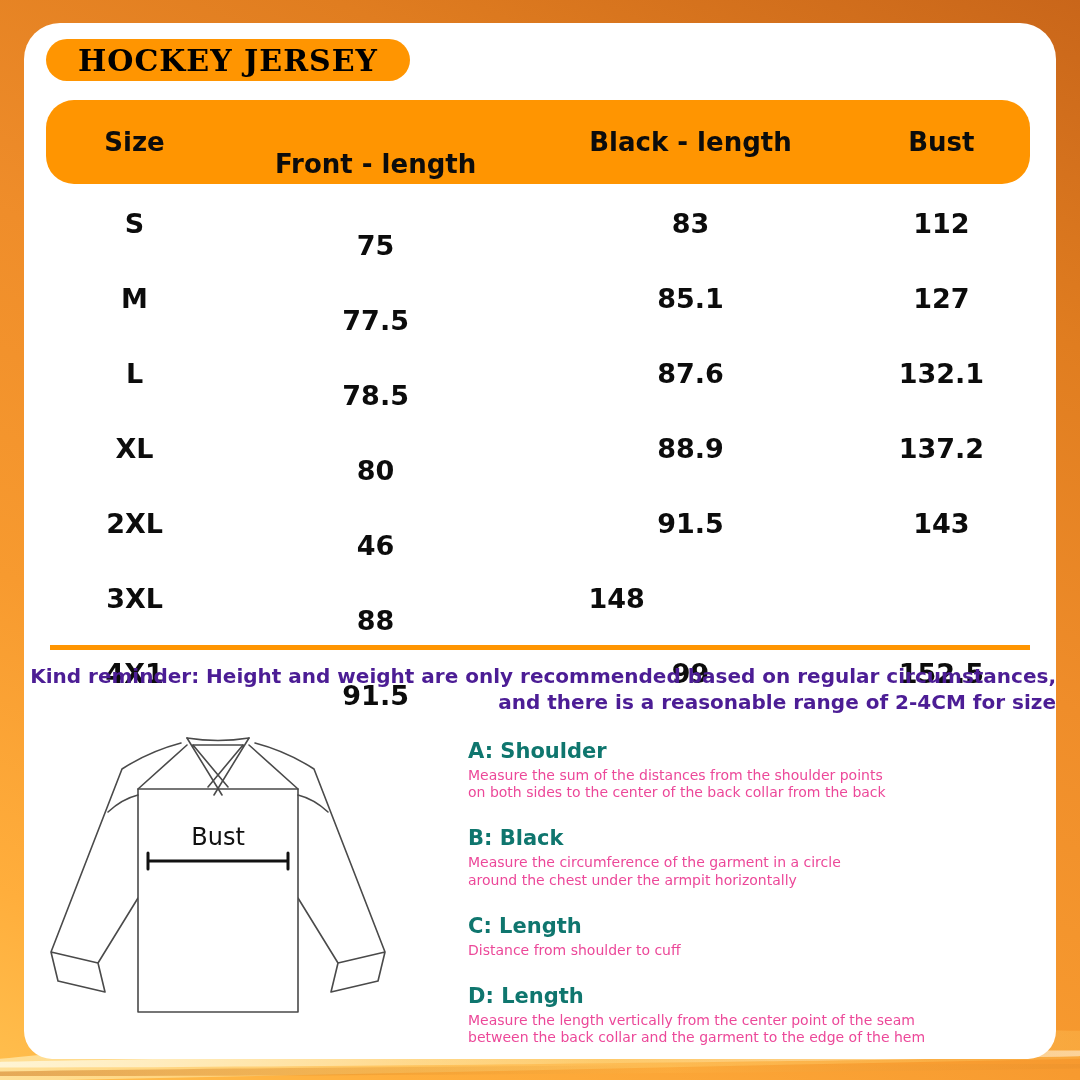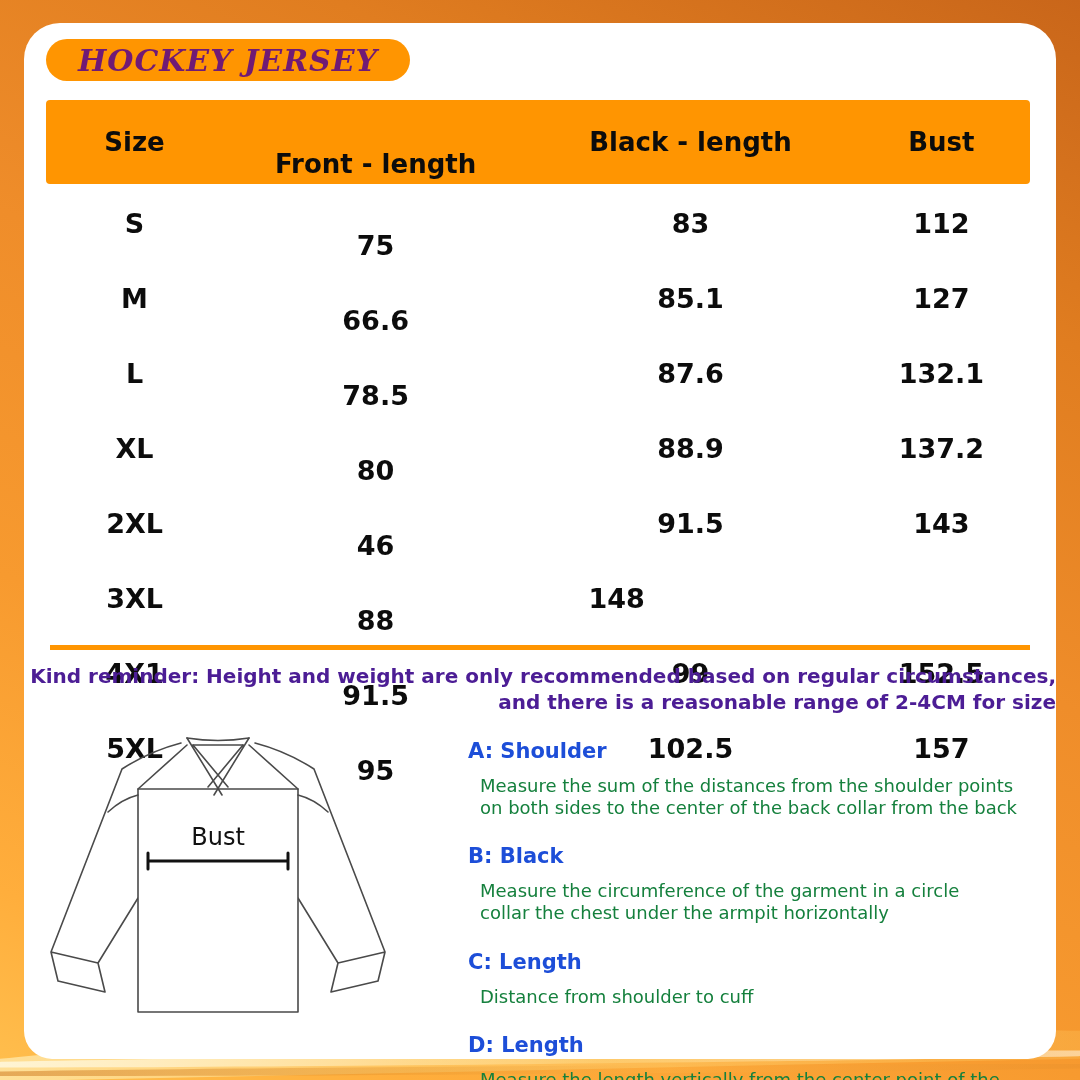--- a/index.html
+++ b/index.html
@@ -20,26 +20,26 @@
     background:#ffffff;border-radius:36px 36px 28px 28px;
   }
 
   .title-pill{
     position:absolute;left:22px;top:16px;width:364px;height:42px;
     background:var(--accent);border-radius:22px;
     display:flex;align-items:center;justify-content:center;
   }
   .title-pill span{
     font-family:"DejaVu Serif","Liberation Serif",serif;
-    font-weight:bold;font-size:30px;color:#701a75;letter-spacing:1px;font-style:italic;
+    font-weight:bold;font-size:30px;color:#000000;letter-spacing:1px;
   }
 
   .thead{
     position:absolute;left:22px;top:77px;width:984px;height:84px;
-    background:var(--accent);border-radius:4px;
+    background:var(--accent);border-radius:28px;
     display:flex;align-items:center;color:#0c0c0c;font-weight:bold;
   }
   .col-0{width:18%;} .col-1{width:31%;margin-top:44px;} .col-2{width:33%;} .col-3{width:18%;}
   .cell{text-align:center;}
   .thead .cell{font-size:26px;}
 
   .tbody{position:absolute;left:22px;top:163px;width:984px;height:460px;
     display:flex;flex-direction:column;justify-content:space-around;}
   .trow{display:flex;align-items:center;}
   .trow .cell{font-size:27px;font-weight:bold;color:#0c0c0c;}
@@ -49,22 +49,22 @@
   .reminder{
     position:absolute;left:0;top:640px;width:100%;
     text-align:right;font-size:20px;font-weight:bold;color:#4c1d95;
     line-height:1.32;white-space:pre-line;
   }
 
   .jersey{position:absolute;left:14px;top:712px;}
 
   .sections{position:absolute;left:444px;top:716px;width:566px;}
   .section{margin-bottom:25px;}
-  .section h3{margin:0 0 4px 0;font-size:21px;font-weight:bold;color:#1d4ed8;}
-  .section p{margin:12px;font-size:18px;color:#15803d;line-height:1.23;white-space:pre-line;}
+  .section h3{margin:0 0 4px 0;font-size:21px;font-weight:bold;color:#0f766e;}
+  .section p{margin:0;font-size:14px;color:#ec4899;line-height:1.23;white-space:pre-line;}
 </style>
 </head>
 <body>
 
 <div class="wave wave1"></div>
 <div class="wave wave2"></div>
 <div class="wave wave3"></div>
 
 <div class="card">
 
@@ -81,21 +81,21 @@
 
   <div class="tbody">
     <div class="trow">
       <div class="cell col-0">S</div>
       <div class="cell col-1">75</div>
       <div class="cell col-2">83</div>
       <div class="cell col-3">112</div>
     </div>
     <div class="trow">
       <div class="cell col-0">M</div>
-      <div class="cell col-1">66.6</div>
+      <div class="cell col-1">77.5</div>
       <div class="cell col-2">85.1</div>
       <div class="cell col-3">127</div>
     </div>
     <div class="trow">
       <div class="cell col-0">L</div>
       <div class="cell col-1">78.5</div>
       <div class="cell col-2">87.6</div>
       <div class="cell col-3">132.1</div>
     </div>
     <div class="trow">
@@ -113,26 +113,20 @@
     <div class="trow">
       <div class="cell col-0">3XL</div>
       <div class="cell col-1">88</div>
       <div class="cell col-3">148</div>
     </div>
     <div class="trow">
       <div class="cell col-0">4X1</div>
       <div class="cell col-1">91.5</div>
       <div class="cell col-2">99</div>
       <div class="cell col-3">152.5</div>
-    </div>
-    <div class="trow">
-      <div class="cell col-0">5XL</div>
-      <div class="cell col-1">95</div>
-      <div class="cell col-2">102.5</div>
-      <div class="cell col-3">157</div>
     </div>
   </div>
 
   <div class="divider"></div>
 
   <div class="reminder">Kind reminder: Height and weight are only recommended based on regular circumstances,
 and there is a reasonable range of 2-4CM for size</div>
 
   <svg class="jersey" width="412" height="312" viewBox="0 0 412 312">
     <g stroke="#4a4a4a" stroke-width="1.6" fill="none" stroke-linejoin="round" stroke-linecap="round">
@@ -163,21 +157,21 @@
 
   <div class="sections">
     <div class="section">
       <h3>A: Shoulder</h3>
       <p>Measure the sum of the distances from the shoulder points
 on both sides to the center of the back collar from the back</p>
     </div>
     <div class="section">
       <h3>B: Black</h3>
       <p>Measure the circumference of the garment in a circle
-collar the chest under the armpit horizontally</p>
+around the chest under the armpit horizontally</p>
     </div>
     <div class="section">
       <h3>C: Length</h3>
       <p>Distance from shoulder to cuff</p>
     </div>
     <div class="section">
       <h3>D: Length</h3>
       <p>Measure the length vertically from the center point of the seam
 between the back collar and the garment to the edge of the hem</p>
     </div>

